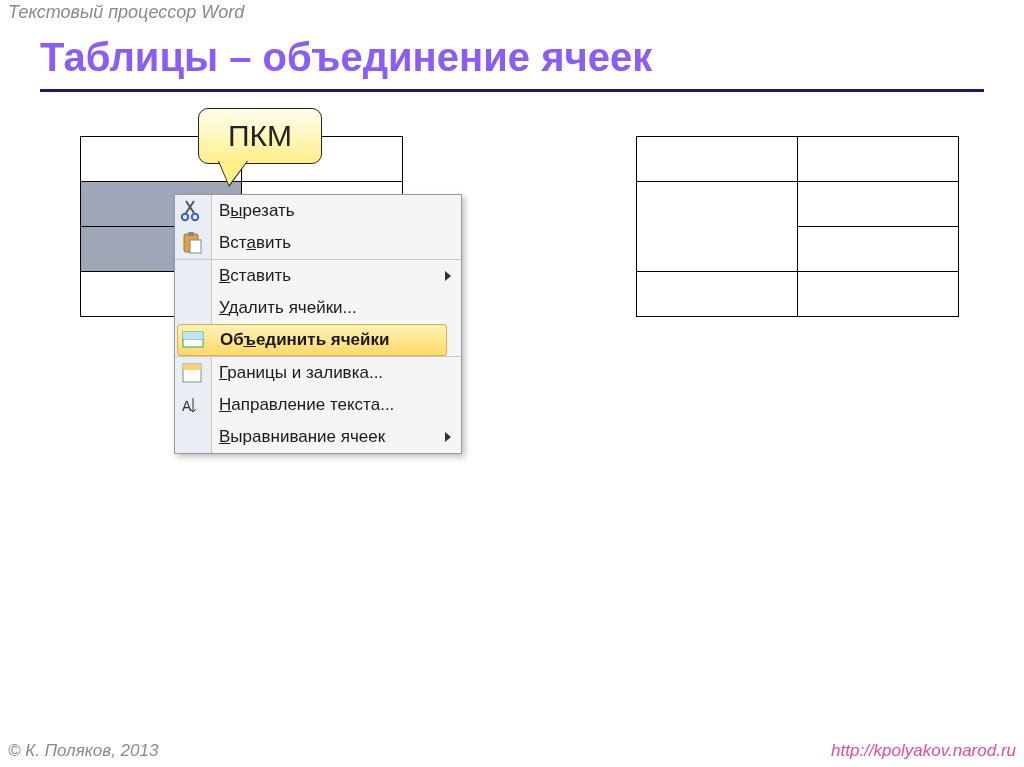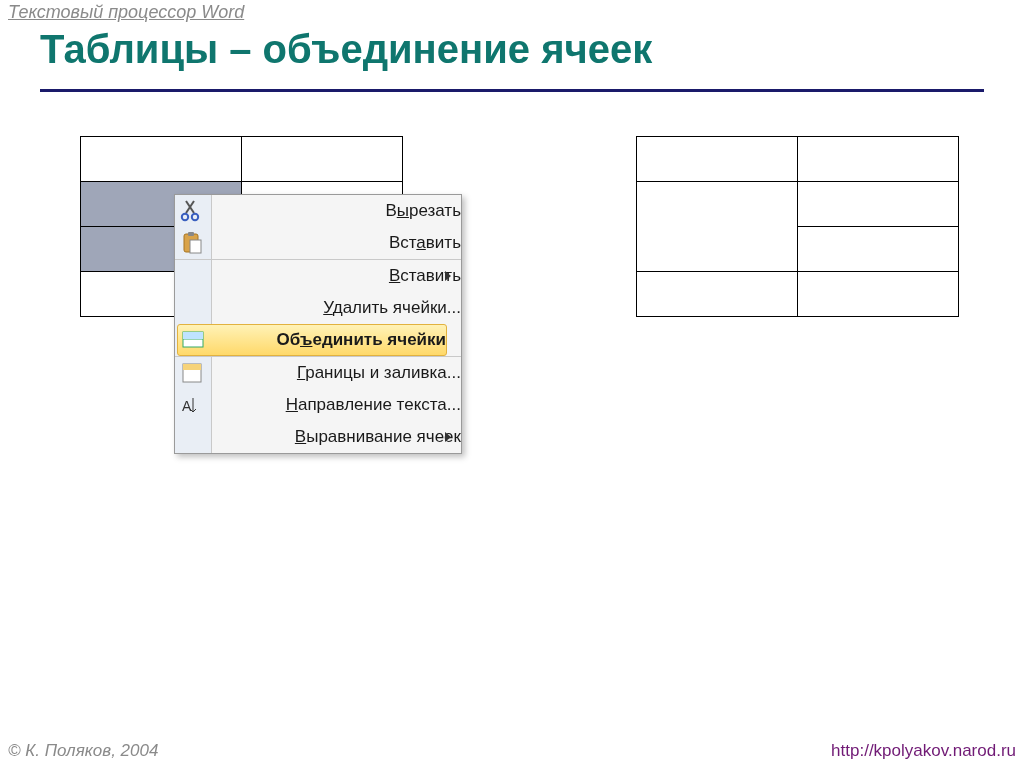--- a/index.html
+++ b/index.html
@@ -17,29 +17,28 @@
     height: 767px;
     box-sizing: border-box;
   }
   .header {
     position: absolute;
     top: 2px;
     left: 8px;
     font-style: italic;
     color: #8a8a8a;
     font-size: 18px;
-    text-decoration: underline;
   }
   .title {
     position: absolute;
-    top: 27px;
+    top: 35px;
     left: 40px;
     font-size: 40px;
     font-weight: bold;
-    color: #0f766e;
+    color: #8b5cf6;
   }
   .title-rule {
     position: absolute;
     top: 89px;
     left: 40px;
     width: 944px;
     height: 0;
     border-top: 3px solid #1a1a6a;
   }
   .footer-left {
@@ -47,21 +46,22 @@
     bottom: 6px;
     left: 8px;
     font-style: italic;
     color: #8a8a8a;
     font-size: 17px;
   }
   .footer-right {
     position: absolute;
     bottom: 6px;
     right: 8px;
-    color: #701a75;
+    font-style: italic;
+    color: #ec4899;
     font-size: 17px;
   }
 
   
   .left-table {
     position: absolute;
     top: 136px;
     left: 80px;
     border-collapse: collapse;
   }
@@ -146,21 +146,20 @@
     border-right: 1px solid #c9c9c9;
   }
   .mitem {
     position: relative;
     height: 32px;
     line-height: 32px;
     padding-left: 44px;
     font-size: 17px;
     color: #1a1a1a;
     cursor: default;
-    text-align: right;
   }
   .mitem.sep-above { border-top: 1px solid #c9c9c9; }
   .mitem .icon {
     position: absolute;
     left: 4px;
     top: 3px;
     width: 26px;
     height: 26px;
   }
   .mitem .arrow {
@@ -229,20 +228,21 @@
     <tr>
           <td></td>
         </tr>
     <tr>
           <td></td>
           <td></td>
         </tr>
   </tbody>
     </table>
 
+  <div class="callout">ПКМ</div>
 
   <div class="ctxmenu">
     <div class="iconcol"></div>
 
     <div class="mitem">
       <span class="icon">
         <svg viewBox="0 0 26 26">
             <path d="M7 3 L15 15" stroke="#555" stroke-width="2" fill="none"></path>
             <path d="M15 3 L7 15" stroke="#555" stroke-width="2" fill="none"></path>
             <circle cx="6" cy="19" r="3.2" fill="none" stroke="#3a5fbf" stroke-width="2"></circle>
@@ -307,16 +307,16 @@
 
     <div class="mitem">
       <span><span class="u">В</span>ыравнивание ячеек</span>
       <span class="arrow"></span>
     </div>
 
 
 
   </div>
 
-  <div class="footer-left">© К. Поляков, 2004</div>
+  <div class="footer-left">© К. Поляков, 2013</div>
   <div class="footer-right">http://kpolyakov.narod.ru</div>
 
 </div>
 
 </body></html>

